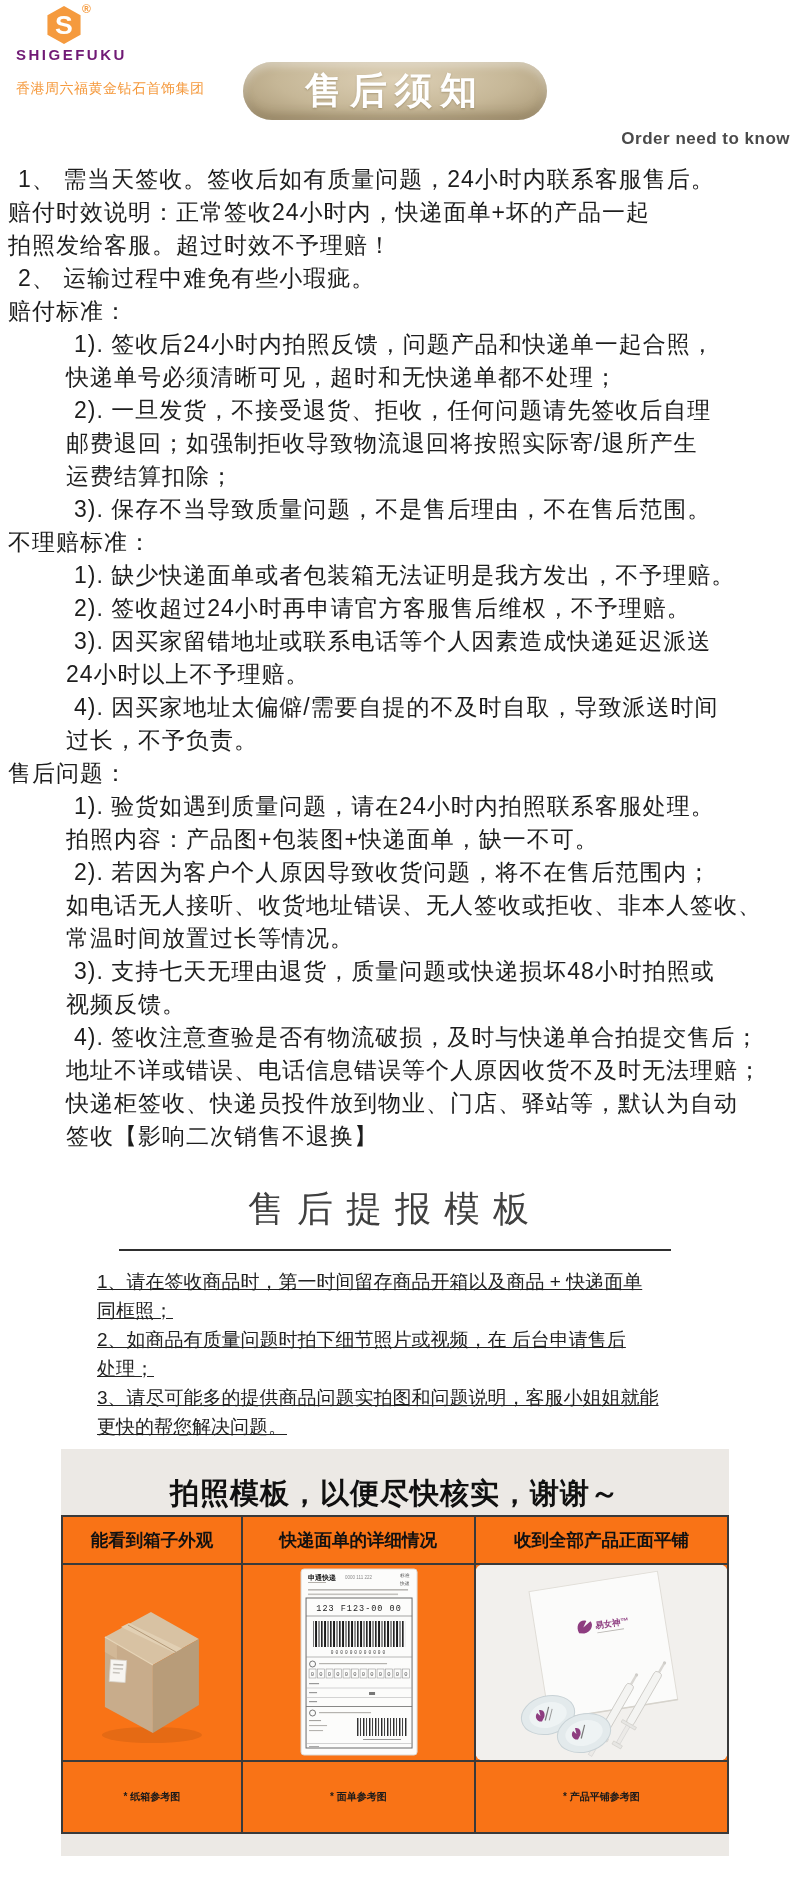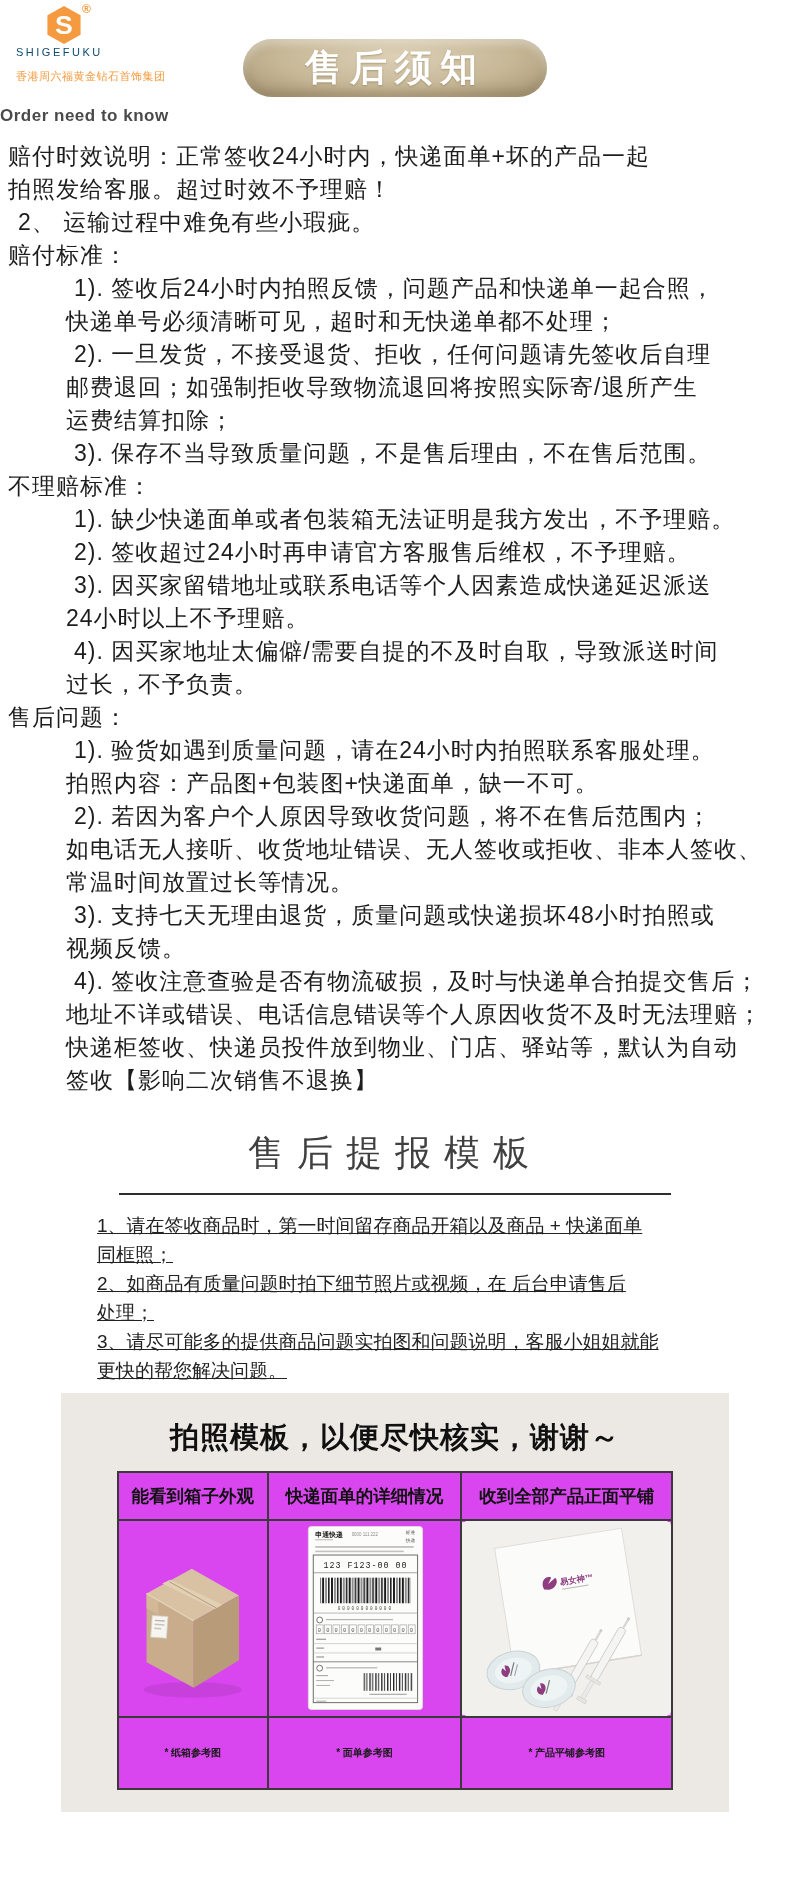--- a/index.html
+++ b/index.html
@@ -5,24 +5,24 @@
   html,body{margin:0;padding:0;}
   body{
     width:790px;min-height:1884px;background:#ffffff;position:relative;
     font-family:"Liberation Sans",sans-serif;color:#1d1d1d;overflow-x:hidden;
   }
   
   .logo{position:absolute;left:16px;top:2px;width:150px;}
   .logo-mark{position:relative;width:96px;height:42px;}
   .logo-mark svg{position:absolute;left:30px;top:3px;}
   .reg{position:absolute;left:66px;top:0;font-size:12px;font-weight:700;color:#f59a3e;}
-  .brand{font-size:11px;font-weight:400;letter-spacing:2.5px;color:#0c4a6e;margin-top:2px;}
-  .brand-sub{font-size:11px;letter-spacing:.5px;color:#f59a3e;margin-top:11px;white-space:nowrap;}
-  
-  .header{padding-top:39px;text-align:left;}
+  .brand{font-size:15px;font-weight:700;letter-spacing:2.5px;color:#701a75;margin-top:2px;}
+  .brand-sub{font-size:14px;letter-spacing:.5px;color:#f59a3e;margin-top:17px;white-space:nowrap;}
+  
+  .header{padding-top:62px;text-align:right;}
   .pill{
     width:304px;height:58px;margin:0 auto;border-radius:29px;
     background:radial-gradient(ellipse at 50% 30%, #ddd0b6 0%, #c6b797 55%, #a3916f 100%);
     box-shadow:inset 0 -6px 10px rgba(90,75,45,.25), inset 0 4px 8px rgba(255,255,255,.45);
     display:flex;align-items:center;justify-content:center;
   }
   .pill-text{color:#fff;font-size:37px;font-weight:700;letter-spacing:8px;text-shadow:0 1px 2px rgba(110,92,55,.4);}
   .pill-sub{margin-top:9px;font-size:17px;color:#4a4a4a;font-weight:700;letter-spacing:.5px;}
   
   .notice{margin-top:14px;font-size:23px;line-height:33px;letter-spacing:1px;font-weight:500;color:#1d1d1d;}
@@ -32,21 +32,21 @@
   .l2{padding-left:74px;}
   .l2c{padding-left:66px;}
   
   .tpl-heading{margin-top:30px;text-align:center;font-size:36px;line-height:52px;font-weight:500;letter-spacing:13px;color:#404040;}
   .tpl-underline{width:552px;height:2px;background:#2e2e2e;margin:14px auto 0;}
   .tpl-notes{margin-top:16px;padding-left:97px;font-size:19px;line-height:29px;font-weight:500;color:#222;text-decoration:underline;}
   .tpl-notes .nline{white-space:nowrap;}
   
   .photo-box{width:668px;margin:8px auto 0;background:#ece9e5;padding:28px 0 22px;}
   .photo-title{text-align:center;font-size:29px;line-height:32px;font-weight:800;color:#101010;letter-spacing:1px;}
-  table.ref-table{width:556px;margin:18px auto 0;border-collapse:collapse;background:#d946ef;}
+  table.ref-table{width:668px;margin:6px auto 0;border-collapse:collapse;background:#f97316;}
   table.ref-table th,table.ref-table td{border:2px solid #3a3a3a;text-align:center;}
   th.col-h{font-size:17.5px;font-weight:700;padding:11px 2px;color:#111;}
   td.img-cell{height:195px;padding:0;vertical-align:middle;border-radius:9px;}
   td.cap-cell{font-size:10px;font-weight:700;padding:28px 2px;color:#1a1a1a;}
   td.img-cell svg{display:block;}
 </style>
 </head>
 <body>
 
 <div class="logo">
@@ -62,20 +62,21 @@
 </div>
 
 <div class="header">
   <div class="pill">
     <span class="pill-text">售后须知</span>
   </div>
   <div class="pill-sub">Order need to know</div>
 </div>
 
 <div class="notice">
+    <div class="nline l1">1、 需当天签收。签收后如有质量问题，24小时内联系客服售后。</div>
     <div class="nline l0">赔付时效说明：正常签收24小时内，快递面单+坏的产品一起</div>
     <div class="nline l0">拍照发给客服。超过时效不予理赔！</div>
     <div class="nline l1">2、 运输过程中难免有些小瑕疵。</div>
     <div class="nline l0">赔付标准：</div>
     <div class="nline l2">1). 签收后24小时内拍照反馈，问题产品和快递单一起合照，</div>
     <div class="nline l2c">快递单号必须清晰可见，超时和无快递单都不处理；</div>
     <div class="nline l2">2). 一旦发货，不接受退货、拒收，任何问题请先签收后自理</div>
     <div class="nline l2c">邮费退回；如强制拒收导致物流退回将按照实际寄/退所产生</div>
     <div class="nline l2c">运费结算扣除；</div>
     <div class="nline l2">3). 保存不当导致质量问题，不是售后理由，不在售后范围。</div>

